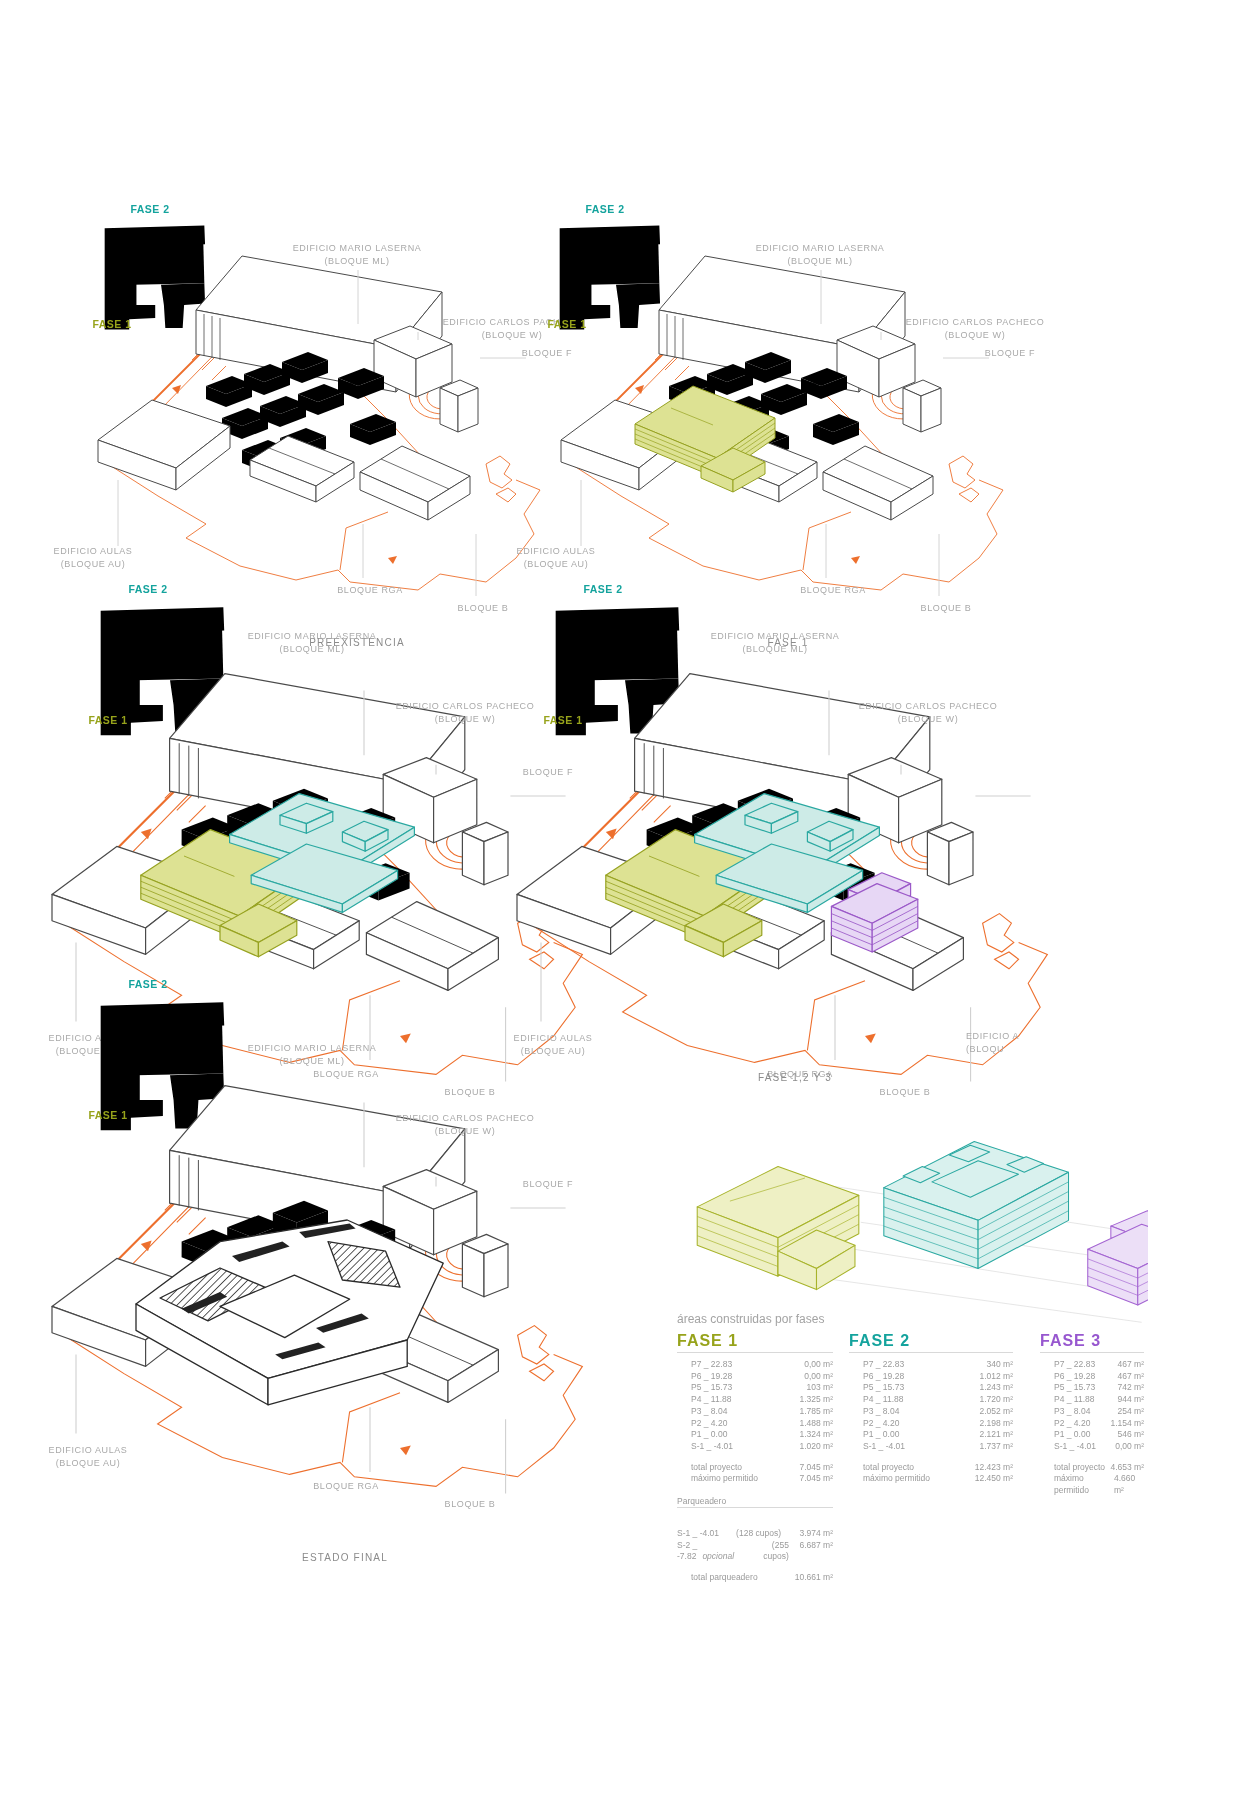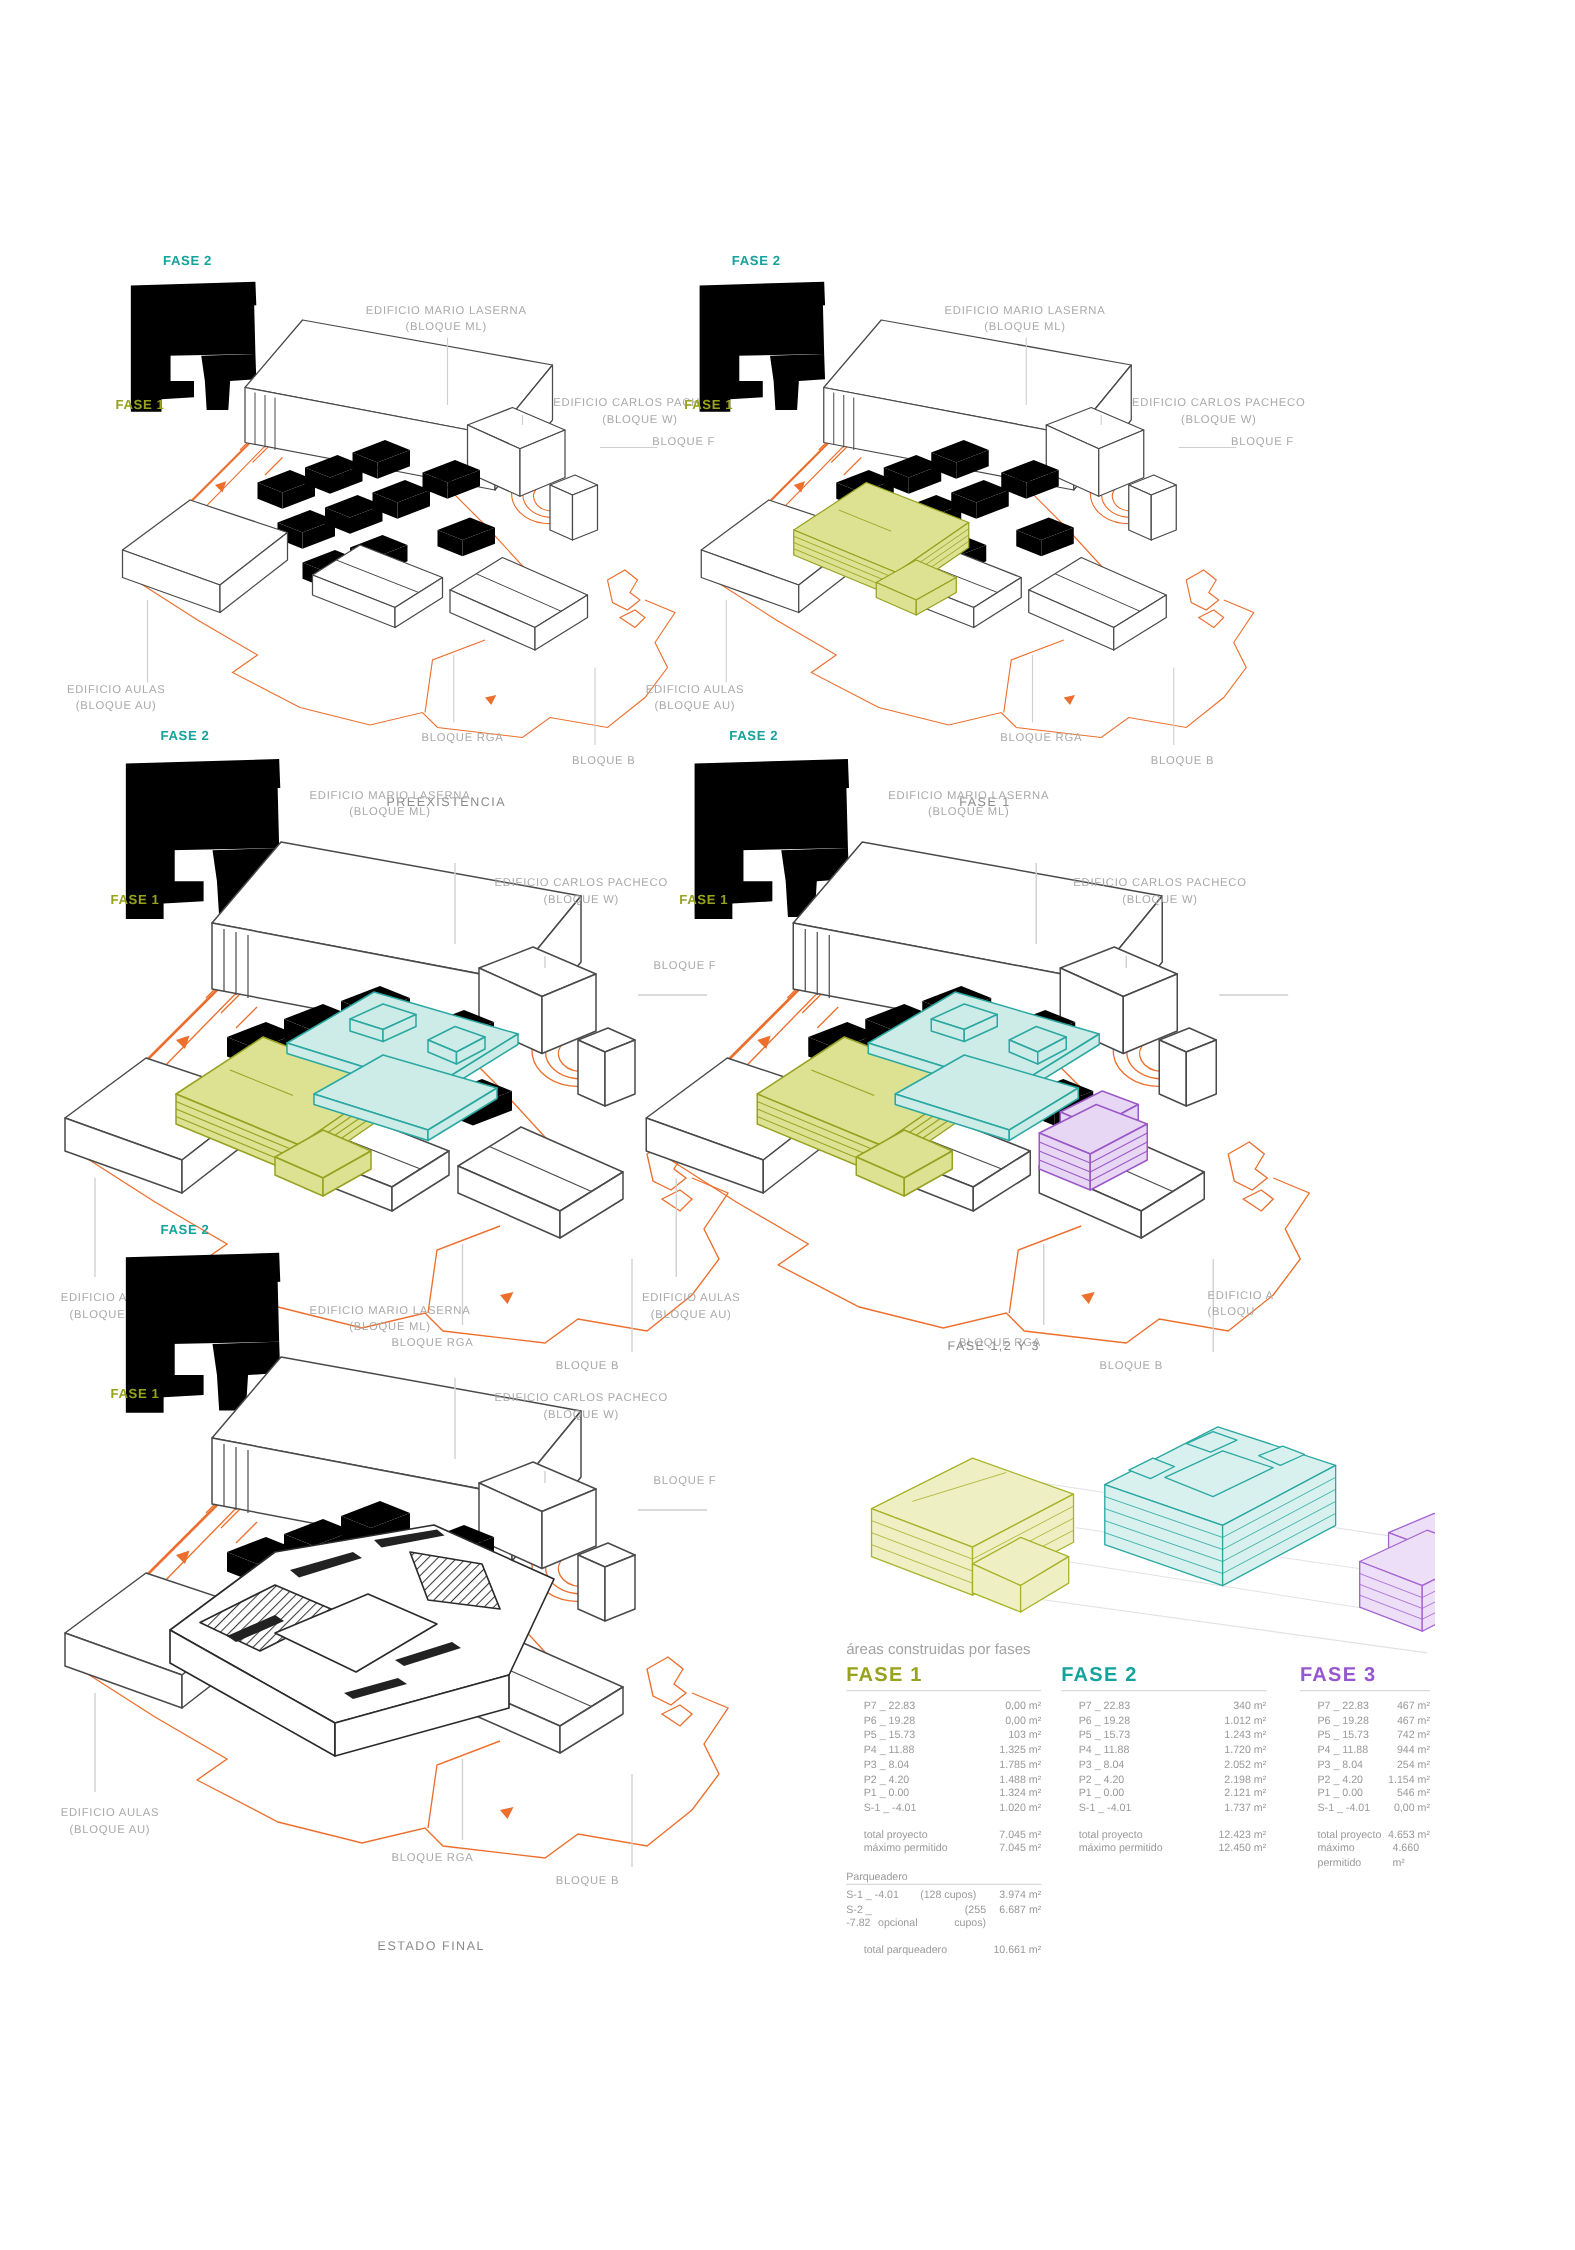--- a/index.html
+++ b/index.html
@@ -18,26 +18,26 @@
   
   .ttl{position:absolute;color:#a3a3a3;font-size:12px;}
   .col{position:absolute;color:#9a9a9a;font-size:8.5px;}
   .col .hd{font-size:16px;font-weight:bold;letter-spacing:1px;margin-bottom:2px;}
   .col .rule{height:1px;background:#d9d9d9;margin-bottom:6px;}
   .c1 .hd{color:#97a31b}.c2 .hd{color:#14a39d}.c3 .hd{color:#9757cf}
   .trow{display:flex;justify-content:space-between;line-height:11.7px;padding-left:14px;}
   .trow .v{}
   .tot{margin-top:9px;}
   .park{margin-top:11px;}
-  .park .ph{border-bottom:1px solid #d9d9d9;padding-bottom:1px;margin-bottom:2px;}
+  .park .ph{border-bottom:1px solid #d9d9d9;padding-bottom:1px;margin-bottom:20px;}
   .prow{display:flex;line-height:11.5px;}
   .prow .pl{flex:1 1 auto;}
   .prow .pc{width:52px;text-align:right;}
   .prow .pv{width:52px;text-align:right;}
-  .note{padding-left:6px;}
+  .note{font-style:italic;padding-left:6px;}
 
   
   .org path, .org circle{stroke:#ed6f2d;fill:none;stroke-width:.9;}
   .org .arr{fill:#ed6f2d;stroke:none;}
   .org .thick{stroke-width:1.8;}
   .bld polygon, .bld path{fill:#ffffff;stroke:#4a4a4a;stroke-width:1;stroke-linejoin:round;}
   .bld line{stroke:#4a4a4a;stroke-width:.8;}
   .ldr line{stroke:#cfcfcf;stroke-width:.9;}
   .f1 polygon{fill:#dde293;stroke:#97a221;stroke-width:1;stroke-linejoin:round;}
   .f1 line{stroke:#97a221;stroke-width:.7;}

